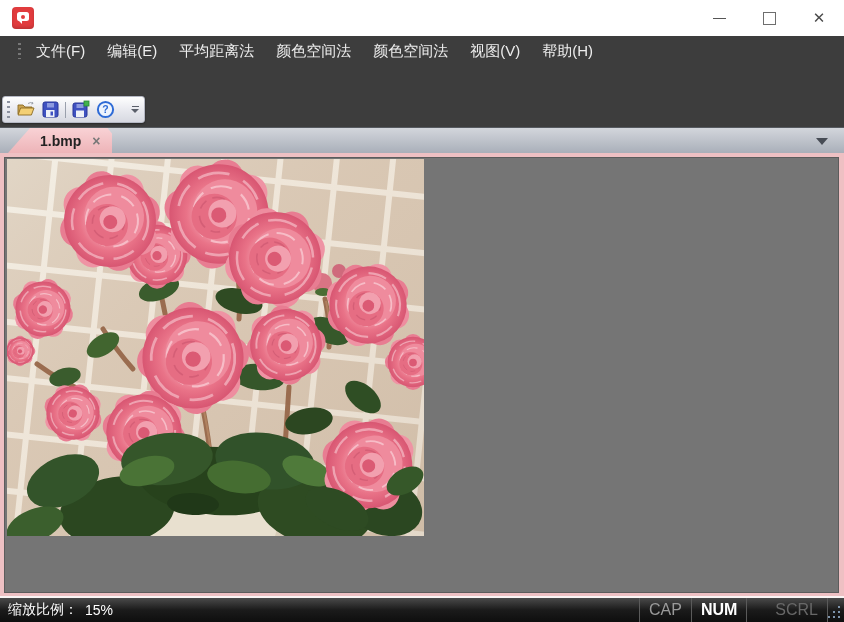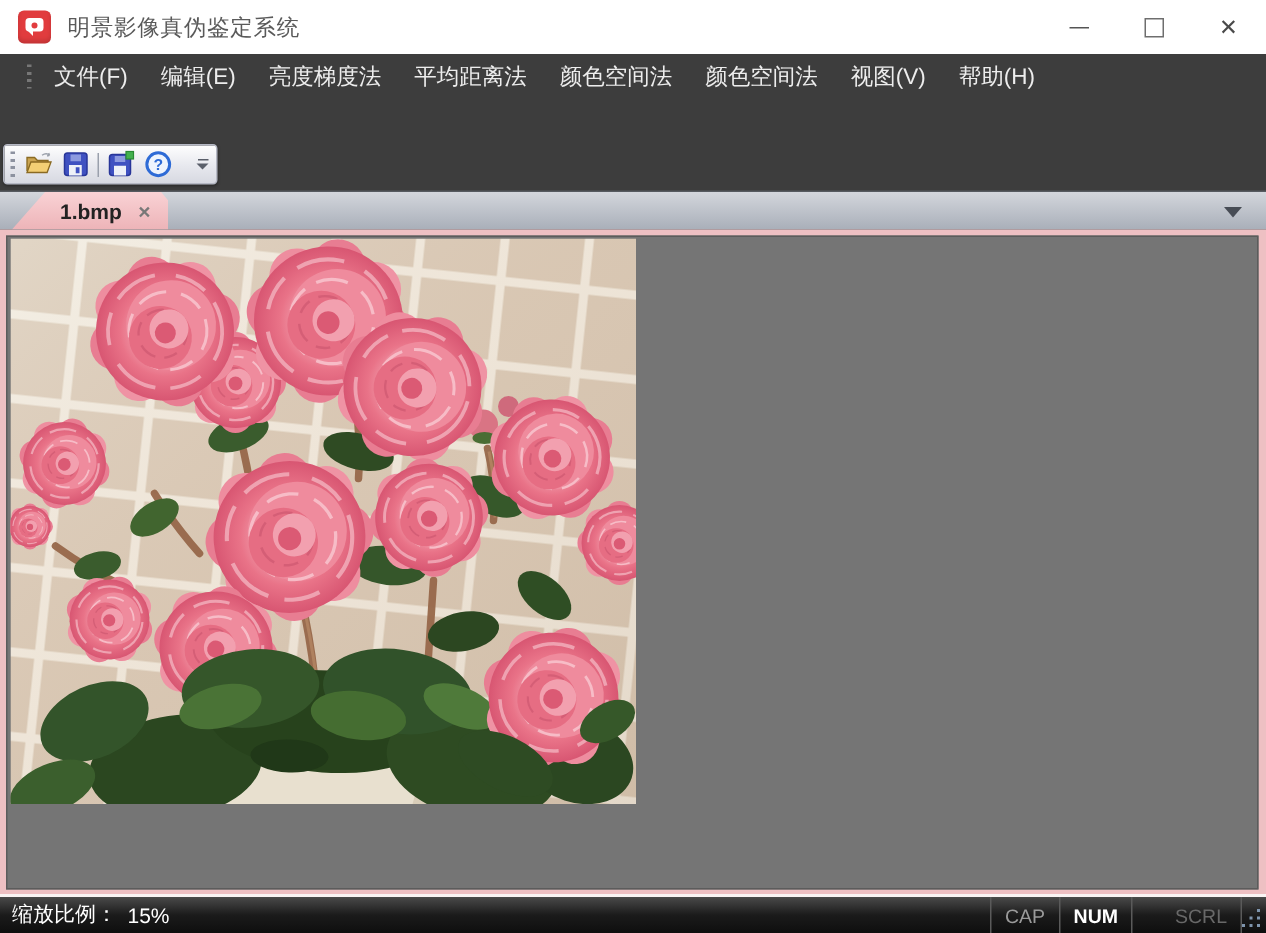--- a/index.html
+++ b/index.html
@@ -62,55 +62,53 @@
   .content{position:absolute;left:4px;top:4px;right:5px;bottom:5px;background:#757575;
            border:1px solid #5c5c5c;box-sizing:border-box;}
   .photo{position:absolute;left:2px;top:1px;width:417px;height:377px;display:block;}
 
   
   .statusbar{position:absolute;bottom:0;left:0;right:0;height:24px;
              background:linear-gradient(#4a4a4a,#1b1b1b 50%,#0e0e0e);
              display:flex;align-items:center;color:#fff;font-size:14px;}
   .zoomtext{margin-left:8px;display:flex;gap:7px;align-items:center;}
   .indicators{margin-left:auto;display:flex;align-items:stretch;height:100%;margin-right:16px;}
-  .ind{display:flex;align-items:center;padding:0 9px;font-size:13px;color:#9a9a9a;
+  .ind{display:flex;align-items:center;padding:0 9px;font-size:16px;color:#9a9a9a;
        border-left:1px solid #5a5a5a;}
   .ind:last-child{border-right:1px solid #5a5a5a;padding-left:28px;}
   .ind.active{color:#ffffff;font-weight:bold;}
   .ind.dim{color:#686868;}
   .sgrip{position:absolute;right:4px;bottom:4px;width:2px;height:2px;background:#7e94ac;
          box-shadow:0 -5px #7e94ac,0 -10px #7e94ac,-5px 0 #7e94ac,-10px 0 #7e94ac,-5px -5px #7e94ac;}
 </style>
 </head>
 <body>
 
 <div class="titlebar">
   <div class="app-icon">
     <div class="bubble"></div>
   </div>
-  <div class="window-title">明景影像真伪鉴定系统</div>
   <div class="winbtns">
     <div class="winbtn">
       <div class="min-glyph"></div>
     </div>
     <div class="winbtn">
       <div class="max-glyph"></div>
     </div>
     <div class="winbtn">
       <span>✕</span>
     </div>
   </div>
 </div>
 
 <div class="darkzone">
   <div class="menurow">
     <div class="vgrip"></div>
     <span class="menu-item">文件(F)</span>
     <span class="menu-item">编辑(E)</span>
-    <span class="menu-item">亮度梯度法</span>
     <span class="menu-item">平均距离法</span>
     <span class="menu-item">颜色空间法</span>
     <span class="menu-item">颜色空间法</span>
     <span class="menu-item">视图(V)</span>
     <span class="menu-item">帮助(H)</span>
   </div>
 
   <div class="toolbar">
     <div class="tgrip"></div>
 

